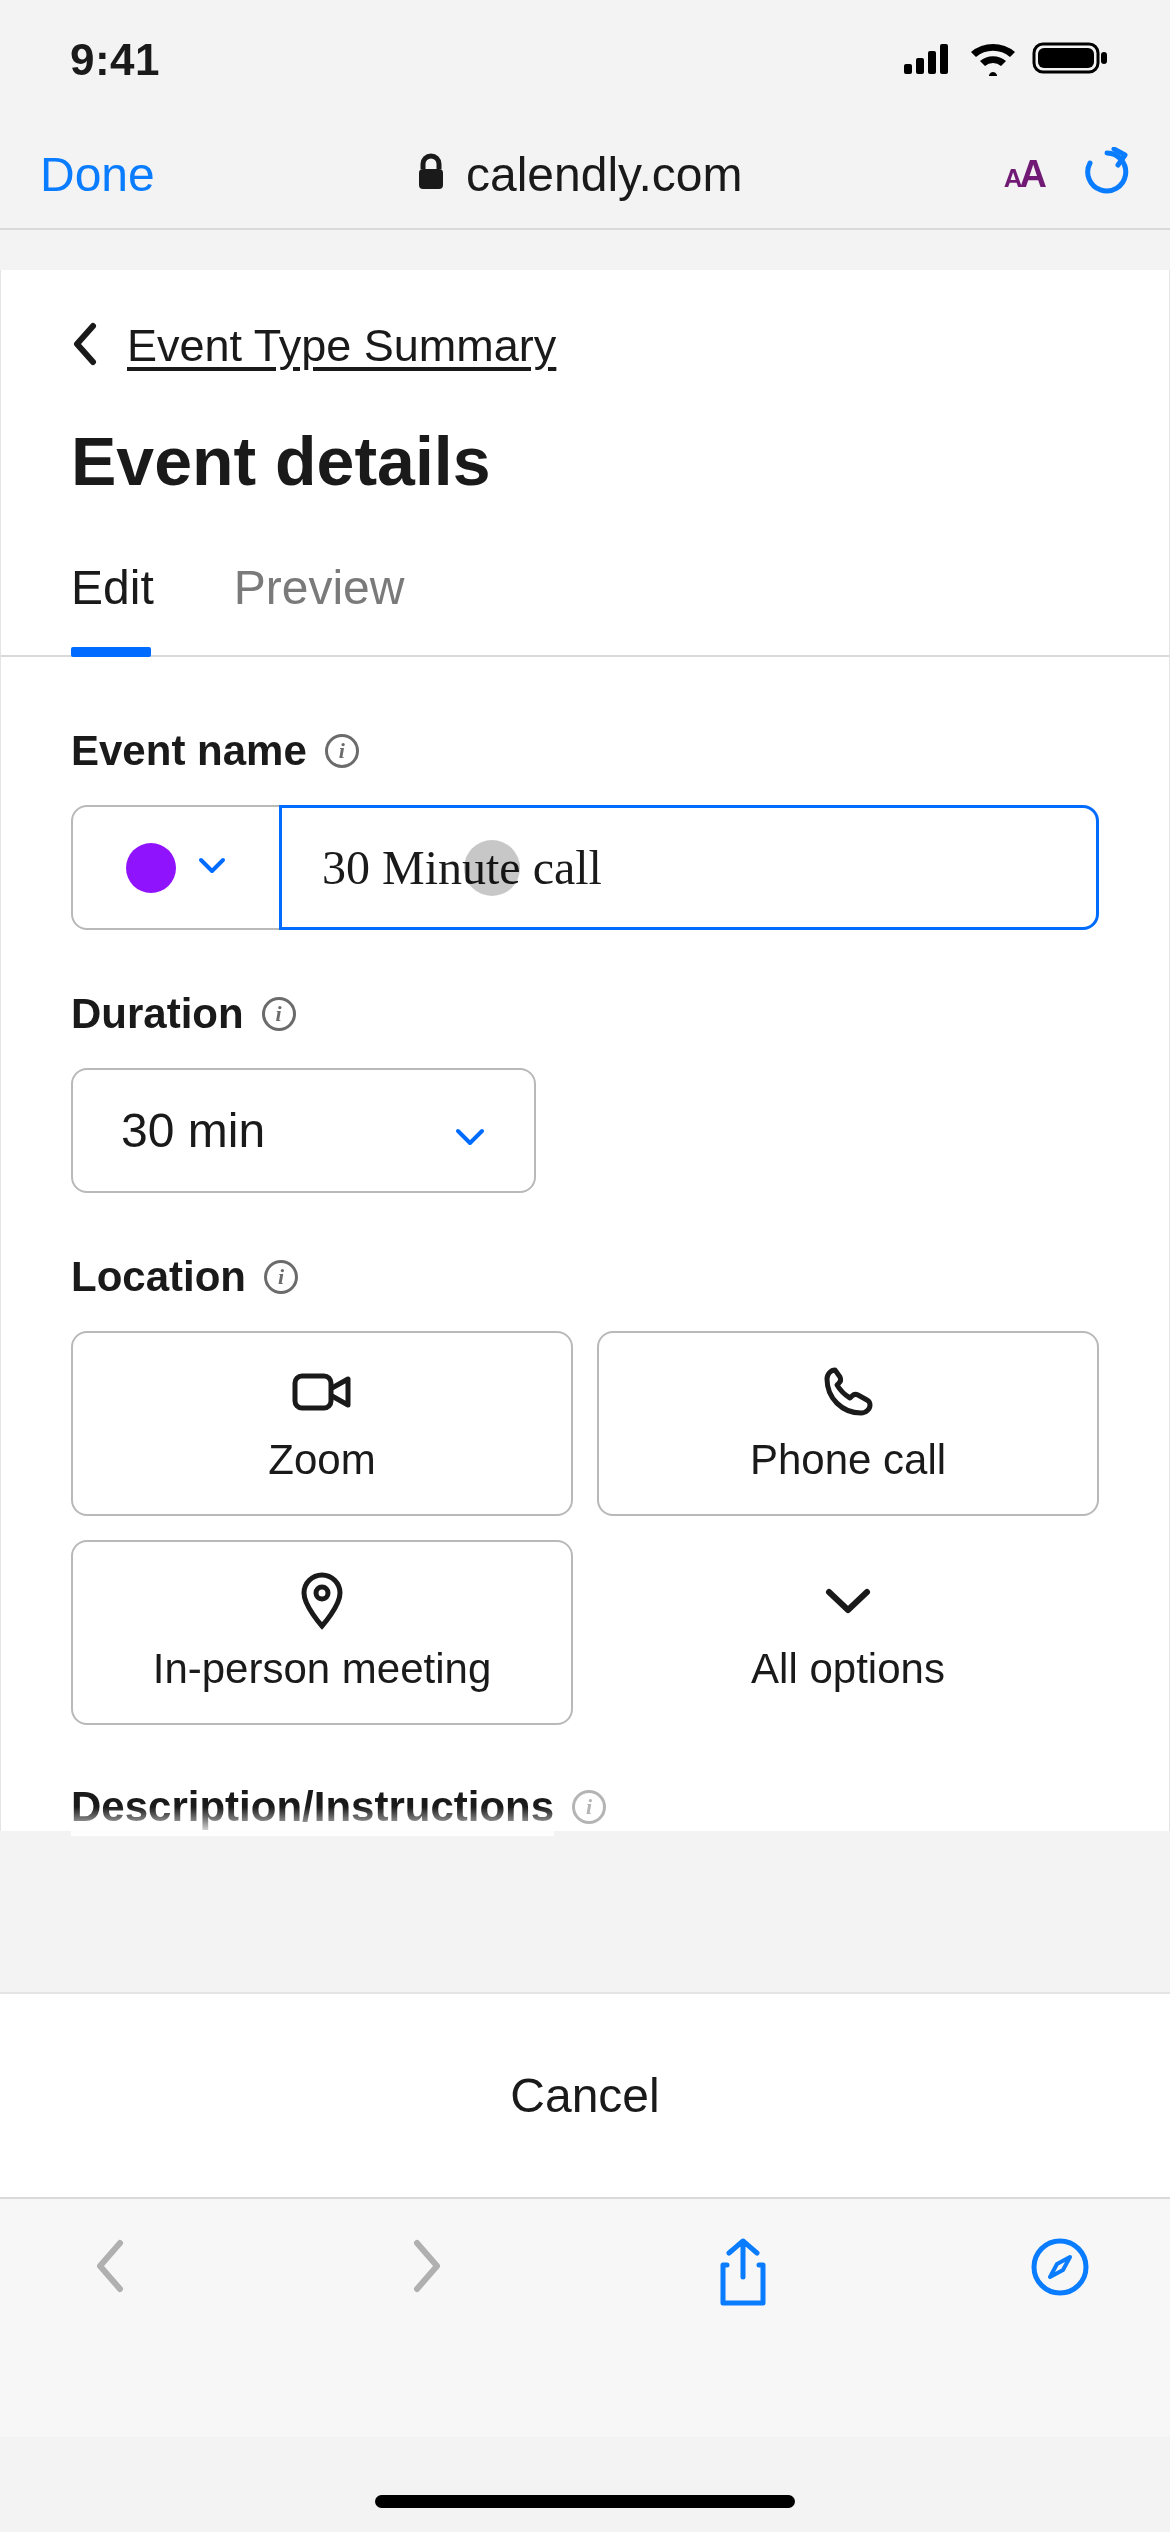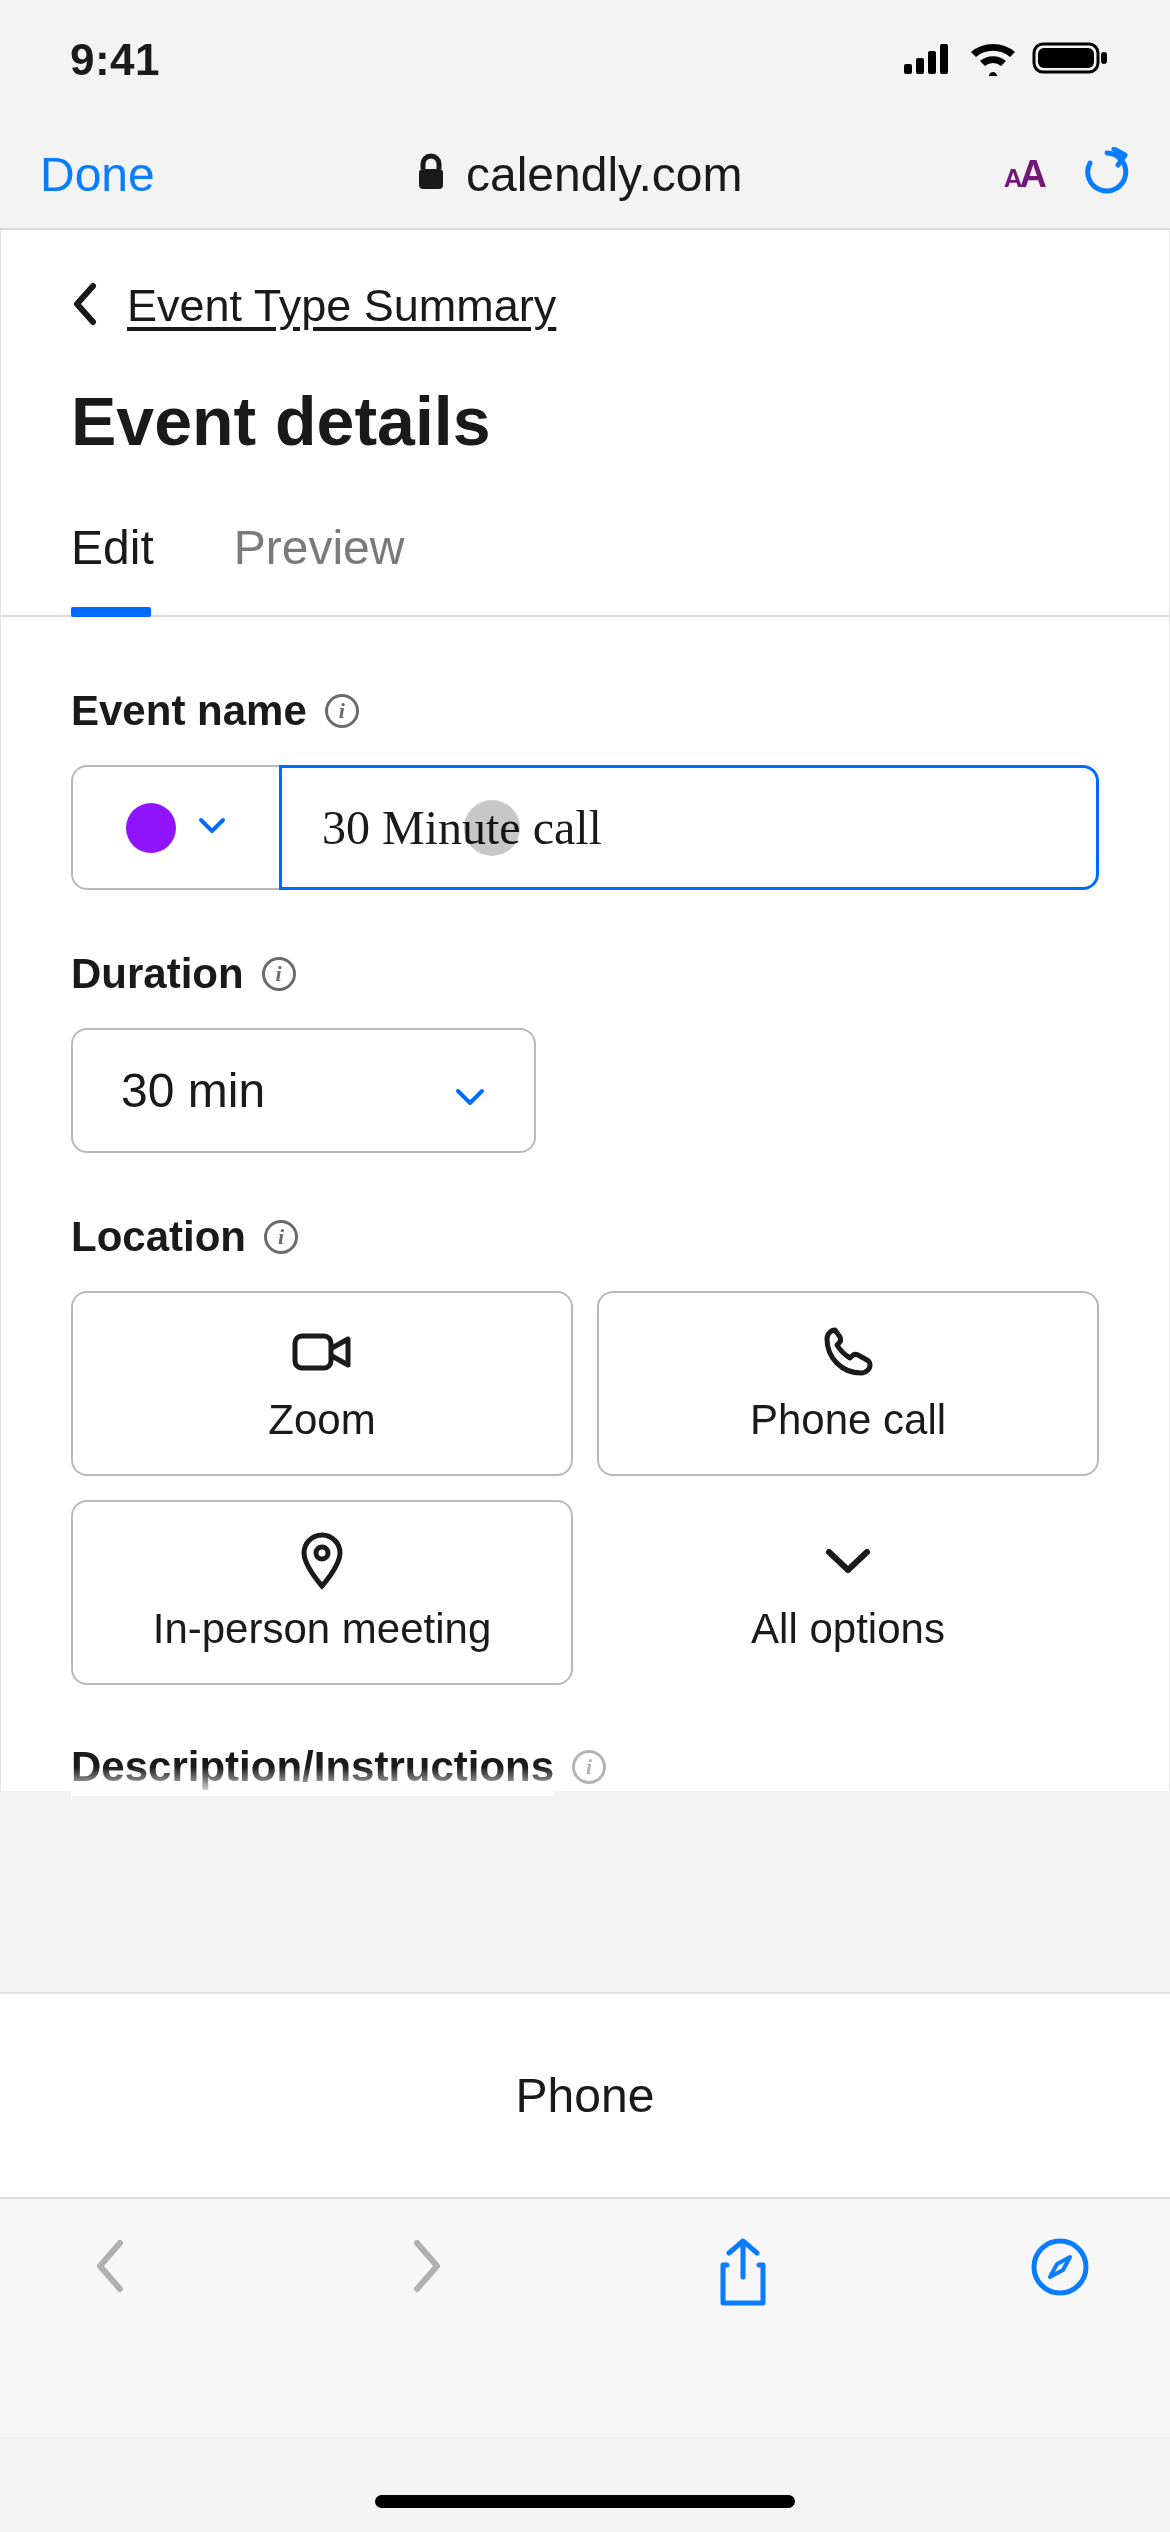--- a/index.html
+++ b/index.html
@@ -12,21 +12,21 @@
 
     
     .url-bar { height: 110px; display: flex; align-items: center; justify-content: space-between; padding: 0 40px; border-bottom: 2px solid #d9d9d9; }
     .url-left { font-size: 48px; font-weight: 400; color: #0a7cff; }
     .url-center { display: flex; align-items: center; gap: 20px; font-size: 48px; font-weight: 500; color: #1a1a1a; }
     .url-right { display: flex; align-items: center; gap: 40px; }
     .aa-icon { font-size: 38px; color: #701a75; font-weight: 600; letter-spacing: -3px; }
     .aa-small { font-size: 26px; }
 
     
-    .panel { background: #fff; border-left: 1px solid #e4e4e4; border-right: 1px solid #e4e4e4; }
+    .panel { background: #fff; border-left: 1px solid #e4e4e4; border-right: 1px solid #e4e4e4; margin-top: 40px; }
 
     .breadcrumb { padding: 50px 70px 10px; display: flex; align-items: center; gap: 28px; }
     .breadcrumb-link { font-size: 45px; text-decoration: underline; text-underline-offset: 6px; font-weight: 500; color: #1a1a1a; }
 
     .page-title { font-size: 68px; font-weight: 700; padding: 40px 70px 30px; color: #1a1a1a; }
 
     .tabs { display: flex; gap: 80px; padding: 30px 70px 0; border-bottom: 2px solid #d9d9d9; }
     .tab { font-size: 48px; padding-bottom: 40px; position: relative; color: #7a7a7a; }
     .tab.active { color: #1a1a1a; font-weight: 500; }
     .tab.active::after { content: ""; position: absolute; left: 0; bottom: -2px; height: 10px; width: 80px; background: #006bff; border-radius: 2px; }
@@ -211,21 +211,21 @@
 
     <div class="truncated-label">
       <span class="truncated-text">Description/Instructions</span>
       <span class="info-circle" style="opacity:0.5">i</span>
     </div>
 
   </div>
 </div>
 
 <div class="footer">
-  <div class="footer-cancel">Phone</div>
+  <div class="footer-cancel">Cancel</div>
 </div>
 
 <div class="safari-toolbar">
   <span class="tb-item">
     <svg width="36" height="58" viewBox="0 0 36 58">
         <path d="M28 6 L8 29 L28 52" fill="none" stroke="#b0b0b0" stroke-width="6" stroke-linecap="round" stroke-linejoin="round"></path>
       </svg>
   </span>
   <span class="tb-item">
     <svg width="36" height="58" viewBox="0 0 36 58">

